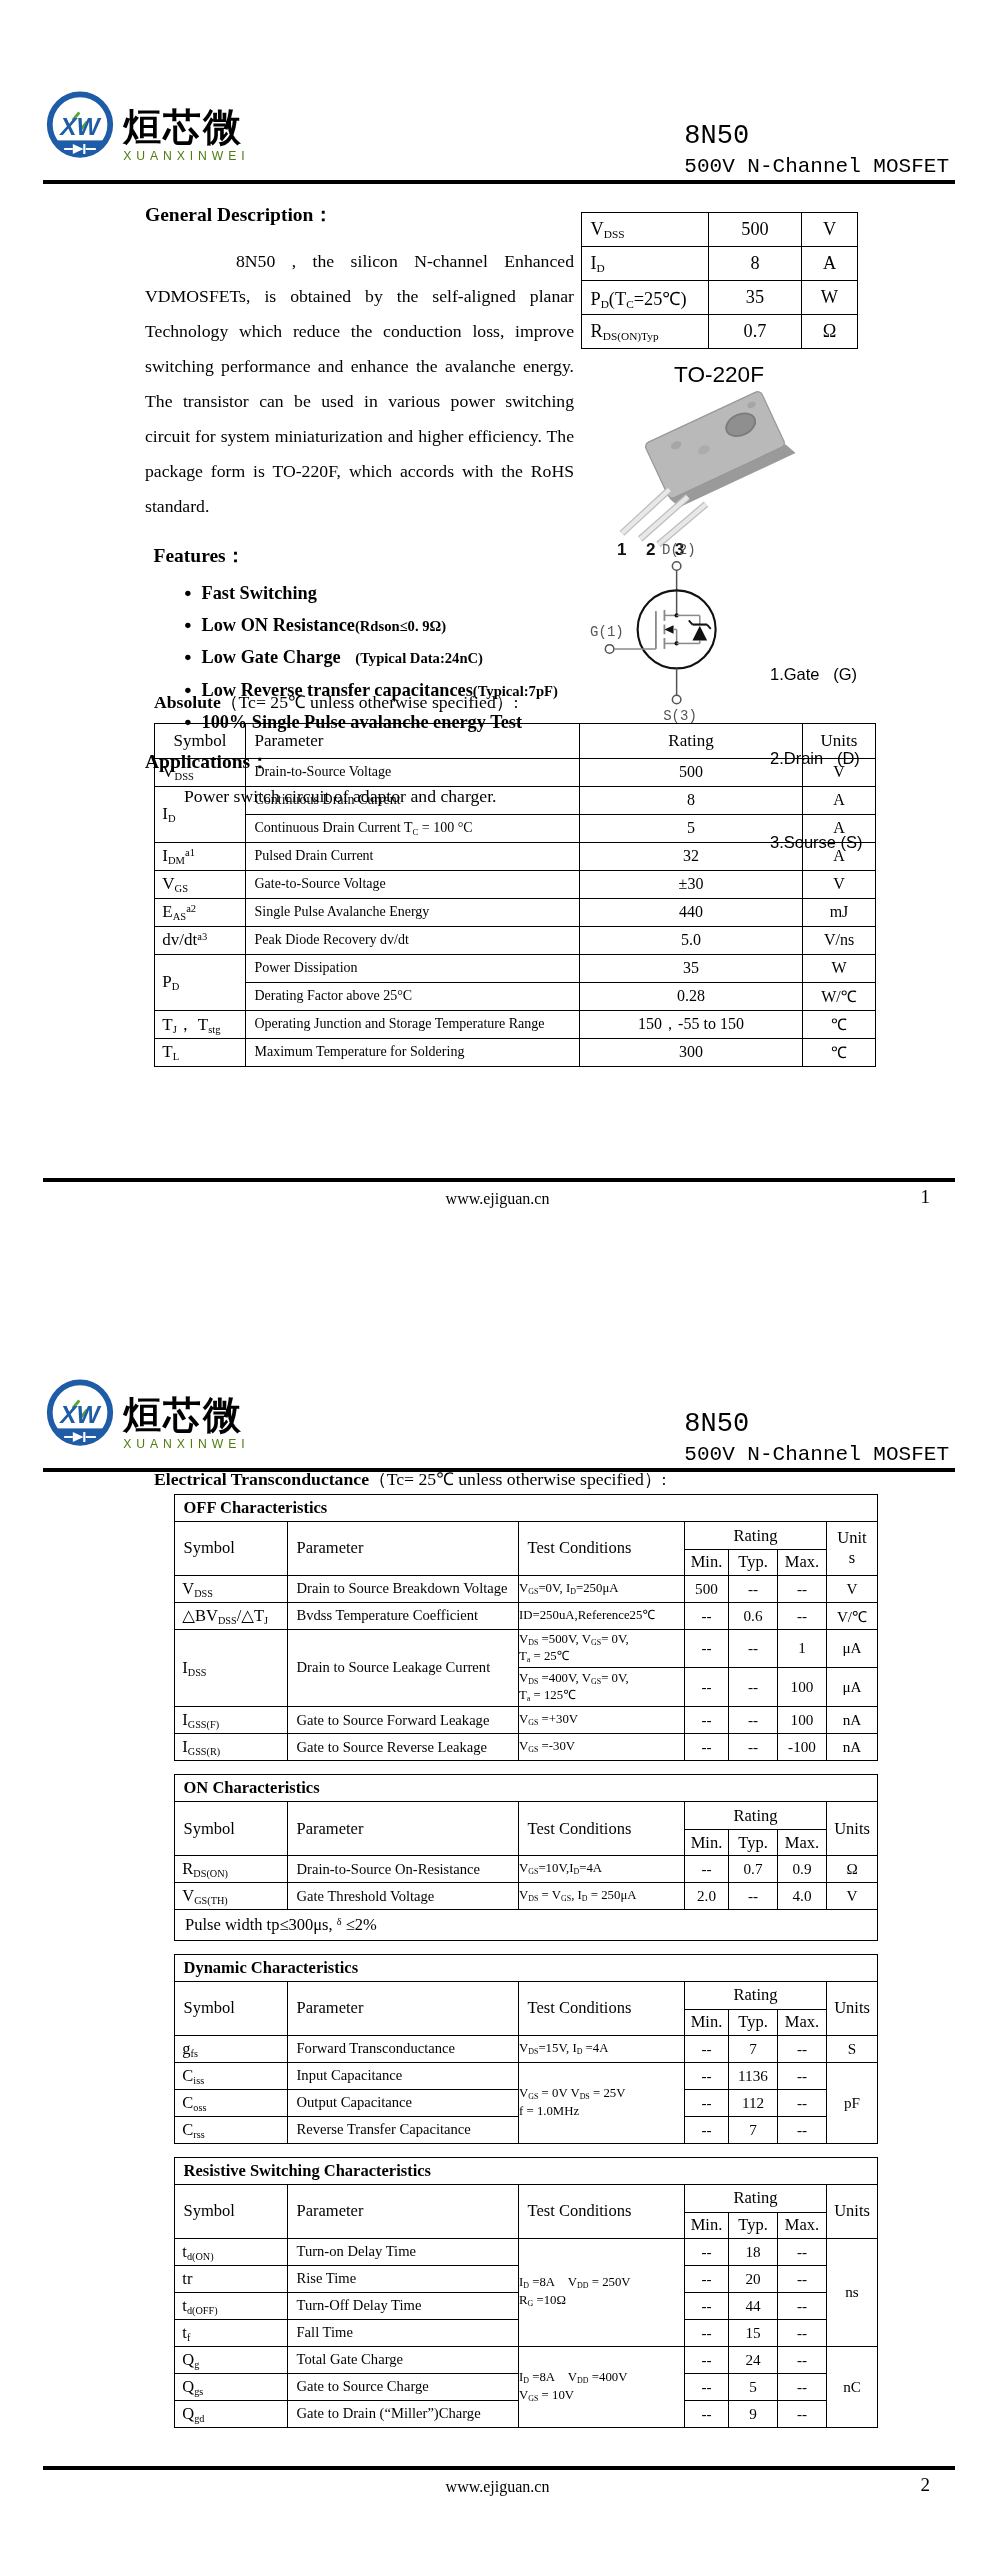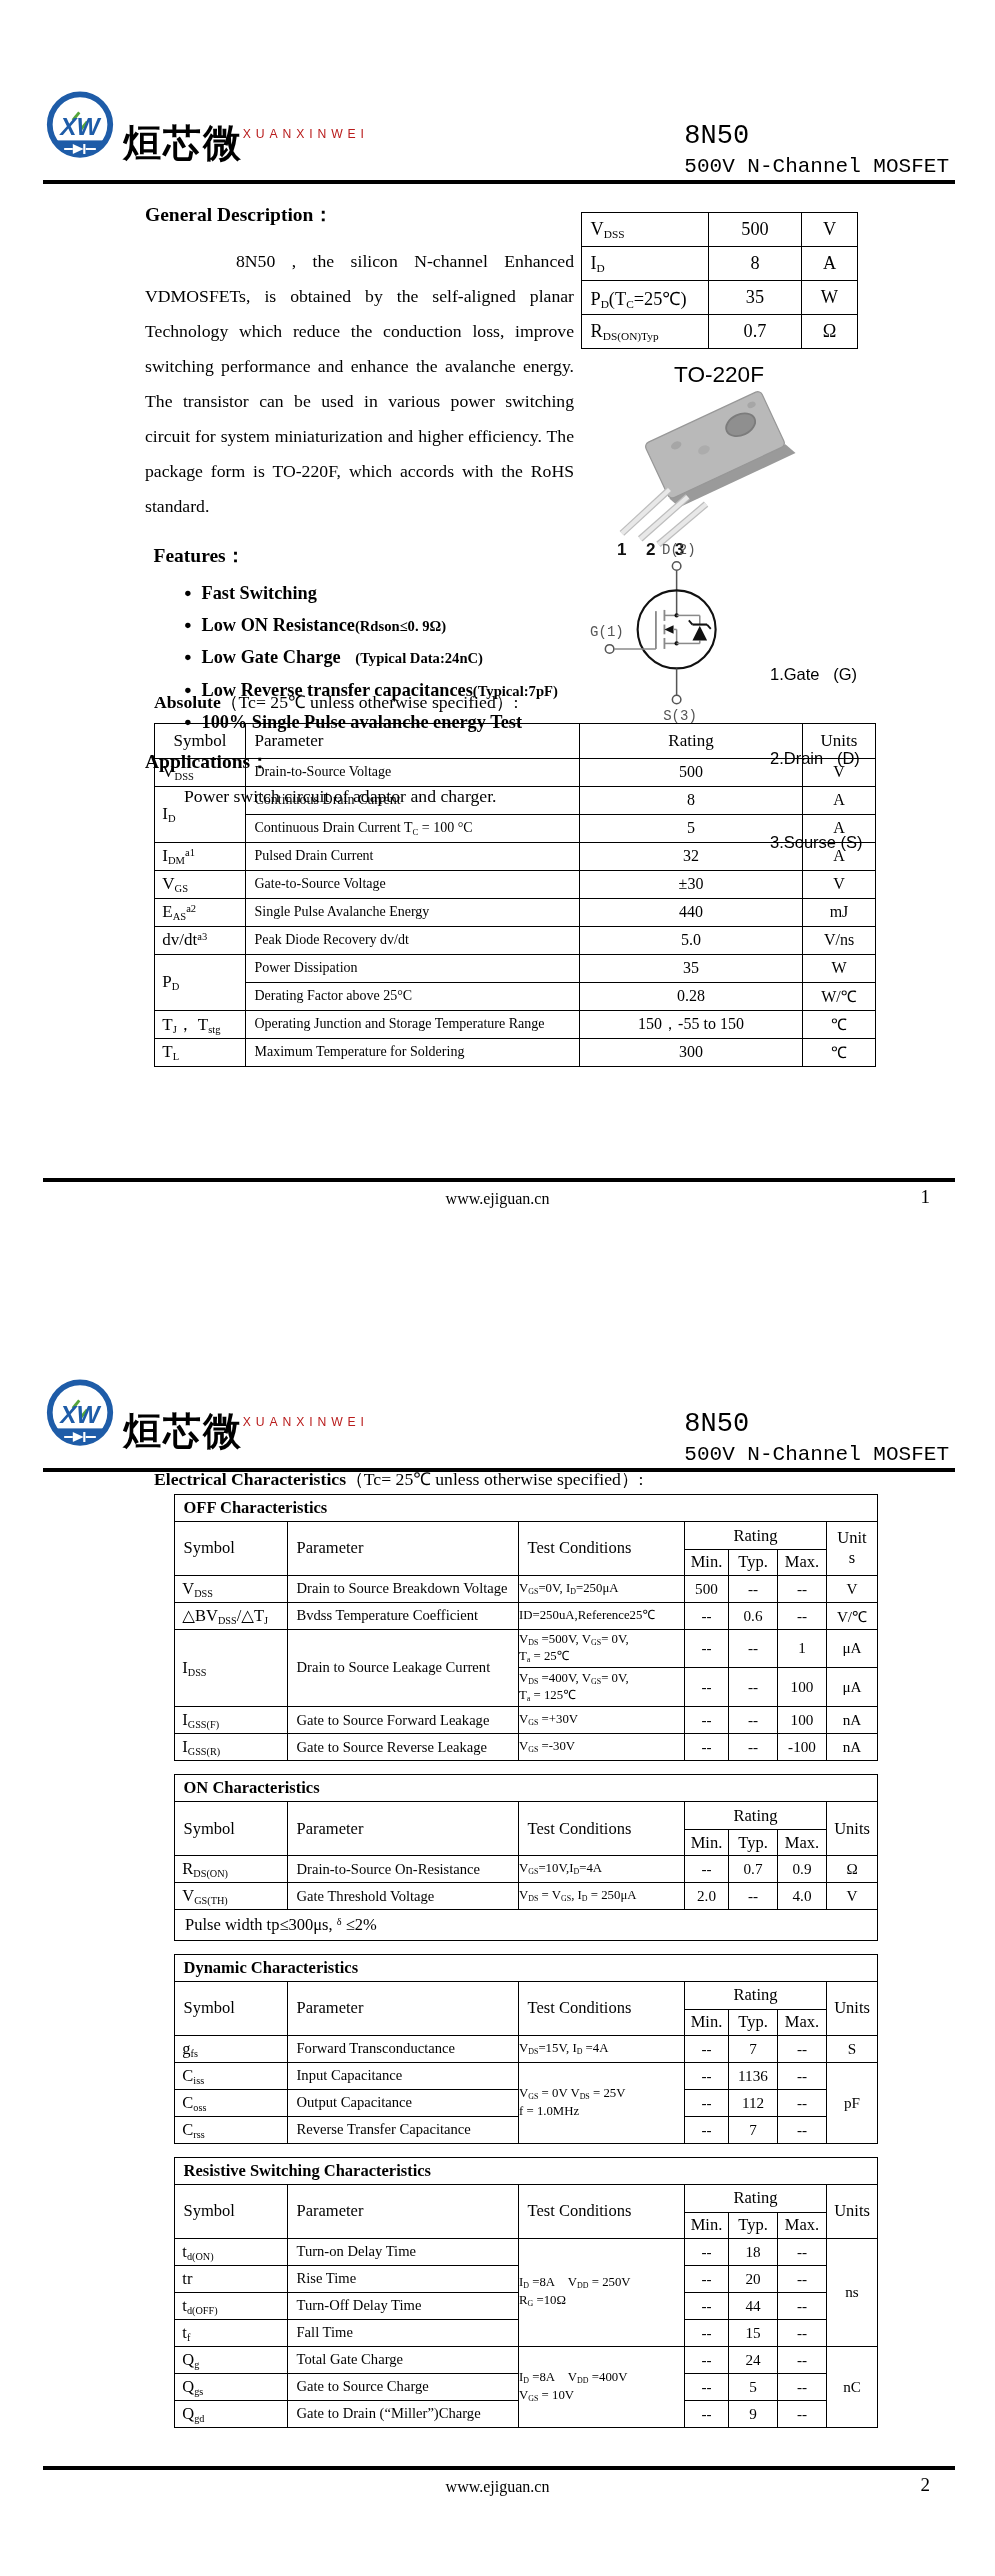--- a/index.html
+++ b/index.html
@@ -7,23 +7,23 @@
   body { font-family:"Liberation Serif", serif; color:#000; width:995px; }
   sub { font-size:0.62em; vertical-align:-0.3em; }
   sup { font-size:0.62em; vertical-align:0.5em; }
   .seg-sm { font-size:0.8em; }
   .seg-b { font-weight:bold; }
 
   .page { position:relative; width:995px; height:1288px; background:#fff; overflow:hidden; }
 
   
   .logo { position:absolute; left:44px; top:90px; display:flex; align-items:flex-end; gap:7.3px; }
-  .brand-txt { display:flex; flex-direction:row; line-height:1; }
+  .brand-txt { display:flex; flex-direction:column; line-height:1; }
   .brand-cn { font-family:"DejaVu Sans", sans-serif; font-weight:bold; font-size:38px; letter-spacing:1.8px; color:#000; }
-  .brand-en { font-family:"Liberation Sans", sans-serif; font-size:12.2px; letter-spacing:4.9px; margin-top:4.3px; color:#b91c1c; }
+  .brand-en { font-family:"Liberation Sans", sans-serif; font-size:12.2px; letter-spacing:4.9px; margin-top:4.3px; color:#4d7c0f; }
   .pn-block { position:absolute; right:46px; top:123px; font-family:Liberation Mono, monospace; }
   .pn { font-size:27px; line-height:1; }
   .pn-sub { font-size:21px; margin-top:6.1px; line-height:1; }
   .hdr-rule { position:absolute; left:43px; right:40px; top:180px; height:4.3px; background:#000; }
 
   
   .footer-rule { position:absolute; left:43px; right:40px; top:1178px; height:3.7px; background:#000; }
   .footer-site { position:absolute; left:0; right:0; top:1190px; text-align:center; font-size:16px; }
   .footer-page { position:absolute; right:65px; top:1186px; font-size:19px; }
 
@@ -341,21 +341,21 @@
       <span class="brand-en">XUANXINWEI</span>
     </div>
   </div>
 
   <div class="pn-block">
     <div class="pn">8N50</div>
     <div class="pn-sub">500V N-Channel MOSFET</div>
   </div>
   <div class="hdr-rule"></div>
 
-  <div class="elec-heading"><span class="seg-b">Electrical Characteristics</span><span>（Tc= 25℃  unless otherwise specified）:</span></div>
+  <div class="elec-heading"><span class="seg-b">Electrical Transconductance</span><span>（Tc= 25℃  unless otherwise specified）:</span></div>
 
   <div class="elec-tables">
 
     <table class="t e">
       <colgroup>
           <col style="width:113px">
           <col style="width:231px">
           <col style="width:166px">
           <col style="width:44px">
           <col style="width:49px">

